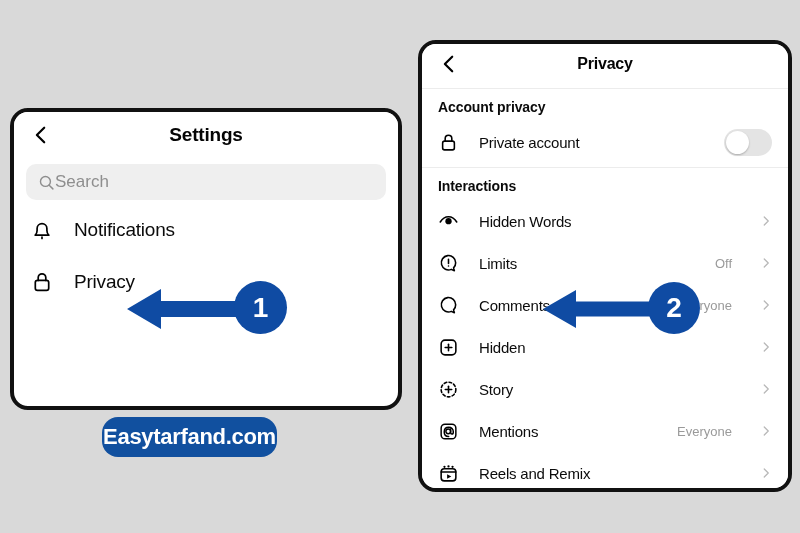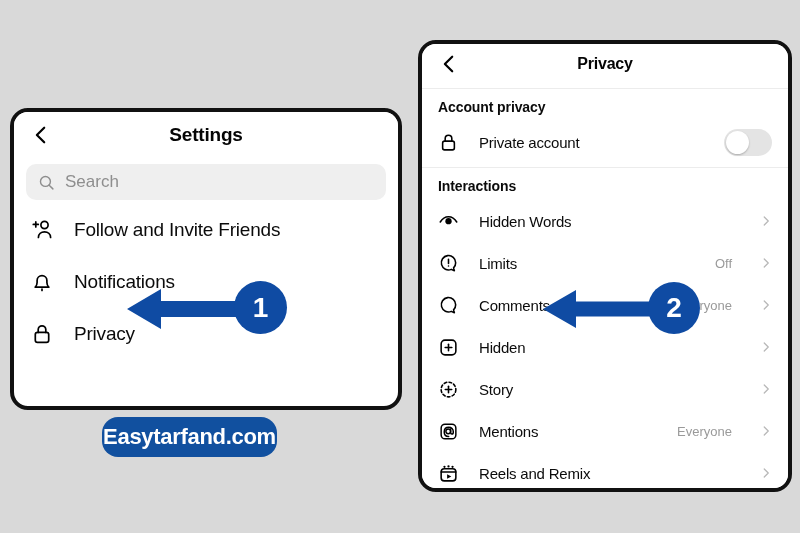--- a/index.html
+++ b/index.html
@@ -71,21 +71,21 @@
     padding: 6px 12px 4px 12px;
     background: #fff;
   }
   .search-box {
     height: 36px;
     background: #efefef;
     border-radius: 10px;
     display: flex;
     align-items: center;
     padding: 0 12px;
-    gap: 10px;
+    gap: 0;
   }
   .search-placeholder {
     font-size: 17px;
     color: #8e8e8e;
   }
 
   
   .row {
     display: flex;
     align-items: center;
@@ -220,31 +220,20 @@
   <div class="search-wrap">
     <div class="search-box">
       <svg width="17" height="17" viewBox="0 0 24 24" fill="none" stroke="#8e8e8e" stroke-width="2">
         <circle cx="10.5" cy="10.5" r="7"></circle>
         <line x1="15.8" y1="15.8" x2="21" y2="21" stroke-linecap="round"></line>
       </svg>
       <span class="search-placeholder">Search</span>
     </div>
   </div>
 
-  <div class="row">
-    <span class="row-icon">
-      <svg width="24" height="24" viewBox="0 0 24 24" fill="none" stroke="#000" stroke-width="1.7" stroke-linecap="round" stroke-linejoin="round">
-        <circle cx="14.5" cy="7" r="3.6"></circle>
-        <path d="M8.4 19.5c0-3.4 2.7-5.6 6.1-5.6s6.1 2.2 6.1 5.6"></path>
-        <line x1="3.3" y1="6.4" x2="8.3" y2="6.4"></line>
-        <line x1="5.8" y1="3.9" x2="5.8" y2="8.9"></line>
-      </svg>
-    </span>
-    <span class="row-label">Follow and Invite Friends</span>
-  </div>
 
   <div class="row">
     <span class="row-icon">
       <svg width="24" height="24" viewBox="0 0 24 24" fill="none" stroke="#000" stroke-width="1.7" stroke-linecap="round" stroke-linejoin="round">
         <path d="M5.2 17.2h13.6c-1.5-1.3-1.9-2.4-1.9-4.6v-2.1a4.9 4.9 0 0 0-9.8 0v2.1c0 2.2-.4 3.3-1.9 4.6z"></path>
         <line x1="12" y1="19" x2="12" y2="20.4"></line>
       </svg>
     </span>
     <span class="row-label">Notifications</span>
   </div>

